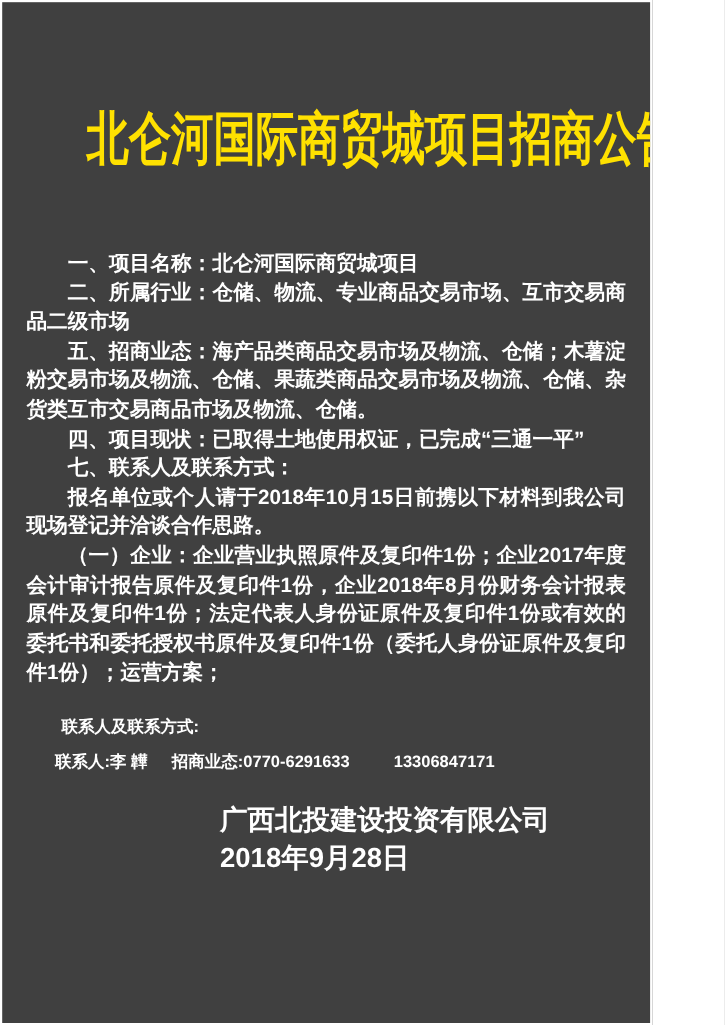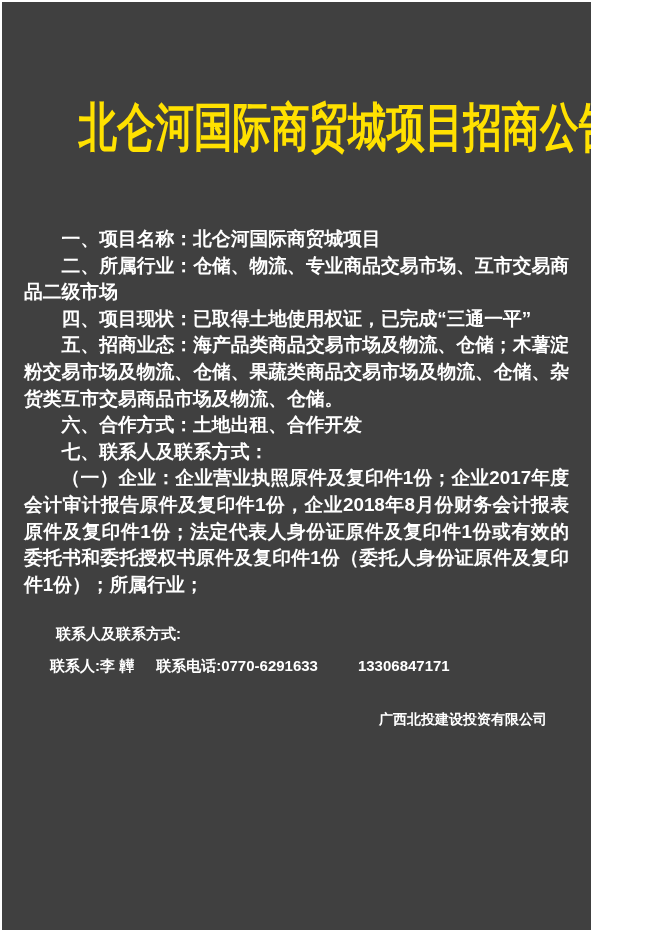--- a/index.html
+++ b/index.html
@@ -41,50 +41,51 @@
     margin: 20px 0 0 48px;
     color: #ffffff;
     font-size: 15px;
     line-height: 32px;
   }
   .contact p { margin: 0; }
   .contact .heading { padding-left: 6px; }
   .gap-medium { display: inline-block; width: 22px; }
   .gap-large  { display: inline-block; width: 40px; }
   .signature {
-    margin: 20px 44px 0 auto;
+    margin: 20px 91px 0 auto;
     width: fit-content;
     text-align: left;
     color: #ffffff;
-    font-size: 14px;
+    font-size: 25px;
     line-height: 34px;
   }
   .signature p { margin: 0; }
 </style>
 </head>
 <body>
 
 <div class="page">
 
   <h1 class="title">北仑河国际商贸城项目招商公告</h1>
 
   <div class="body-text">
     <p>一、项目名称：北仑河国际商贸城项目</p>
     <p>二、所属行业：仓储、物流、专业商品交易市场、互市交易商品二级市场</p>
+    <p>五、招商业态：海产品类商品交易市场及物流、仓储；木薯淀粉交易市场及物流、仓储、果蔬类商品交易市场及物流、仓储、杂货类互市交易商品市场及物流、仓储。</p>
     <p>四、项目现状：已取得土地使用权证，已完成“三通一平”</p>
-    <p>五、招商业态：海产品类商品交易市场及物流、仓储；木薯淀粉交易市场及物流、仓储、果蔬类商品交易市场及物流、仓储、杂货类互市交易商品市场及物流、仓储。</p>
-    <p>六、合作方式：土地出租、合作开发</p>
     <p>七、联系人及联系方式：</p>
-    <p>（一）企业：企业营业执照原件及复印件1份；企业2017年度会计审计报告原件及复印件1份，企业2018年8月份财务会计报表原件及复印件1份；法定代表人身份证原件及复印件1份或有效的委托书和委托授权书原件及复印件1份（委托人身份证原件及复印件1份）；所属行业；</p>
+    <p>报名单位或个人请于2018年10月15日前携以下材料到我公司现场登记并洽谈合作思路。</p>
+    <p>（一）企业：企业营业执照原件及复印件1份；企业2017年度会计审计报告原件及复印件1份，企业2018年8月份财务会计报表原件及复印件1份；法定代表人身份证原件及复印件1份或有效的委托书和委托授权书原件及复印件1份（委托人身份证原件及复印件1份）；运营方案；</p>
   </div>
 
   <div class="contact">
     <p class="heading">联系人及联系方式:</p>
     <p>
-      <span>联系人:</span><span>李 韡</span><span class="gap-medium"></span><span>联系电话:</span><span>0770-6291633</span><span class="gap-large"></span><span>13306847171</span>
+      <span>联系人:</span><span>李 韡</span><span class="gap-medium"></span><span>招商业态:</span><span>0770-6291633</span><span class="gap-large"></span><span>13306847171</span>
     </p>
   </div>
 
   <div class="signature">
     <p>广西北投建设投资有限公司</p>
+    <p>2018年9月28日</p>
   </div>
 
 </div>
 
 </body></html>

